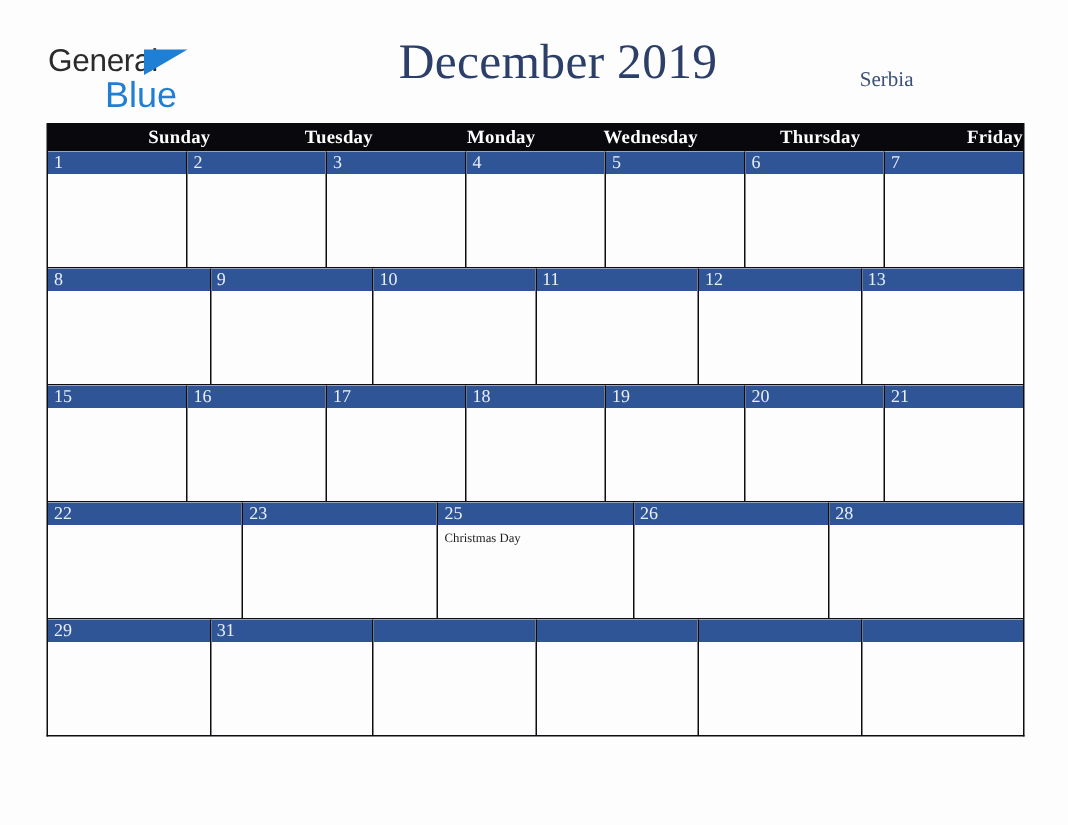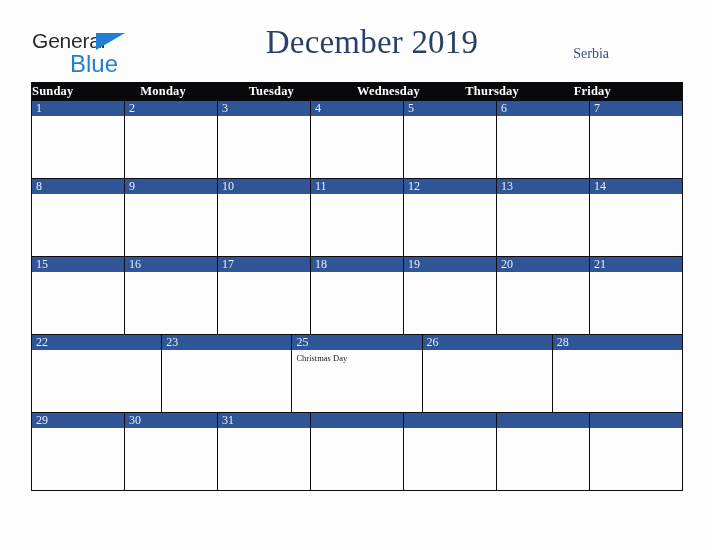--- a/index.html
+++ b/index.html
@@ -103,21 +103,21 @@
   .dow-row {
     display: flex;
     background: #08080d;
     height: 19px;
   }
   .dow {
     flex: 1 1 0;
     color: #ffffff;
     font-size: 12.5px;
     font-weight: bold;
-    text-align: left;
+    text-align: right;
     line-height: 19px;
     letter-spacing: 0.2px;
   }
 
   .week-row {
     display: flex;
     height: 77px;
     border-top: 1px solid #0d0d12;
   }
   .week-row:first-of-type {
@@ -179,22 +179,22 @@
     <div class="cal-title">December 2019</div>
 
     <div class="country">Serbia</div>
 
   </div>
 
   <div class="grid">
 
     <div class="dow-row">
       <div class="dow">Sunday</div>
+      <div class="dow">Tuesday</div>
       <div class="dow">Monday</div>
-      <div class="dow">Tuesday</div>
       <div class="dow">Wednesday</div>
       <div class="dow">Thursday</div>
       <div class="dow">Friday</div>
     </div>
 
     <div id="weeks-container">
         <div class="week-row">
           <div class="day-cell">
             <div class="day-num-bar">1</div>
             <div class="day-body"></div>
@@ -242,24 +242,20 @@
             <div class="day-body"></div>
           </div>
           <div class="day-cell">
             <div class="day-num-bar">12</div>
             <div class="day-body"></div>
           </div>
           <div class="day-cell">
             <div class="day-num-bar">13</div>
             <div class="day-body"></div>
           </div>
-          <div class="day-cell">
-            <div class="day-num-bar">14</div>
-            <div class="day-body"></div>
-          </div>
         </div>
         <div class="week-row">
           <div class="day-cell">
             <div class="day-num-bar">15</div>
             <div class="day-body"></div>
           </div>
           <div class="day-cell">
             <div class="day-num-bar">16</div>
             <div class="day-body"></div>
           </div>
@@ -307,24 +303,20 @@
             <div class="day-num-bar">28</div>
             <div class="day-body"></div>
           </div>
         </div>
         <div class="week-row">
           <div class="day-cell">
             <div class="day-num-bar">29</div>
             <div class="day-body"></div>
           </div>
           <div class="day-cell">
-            <div class="day-num-bar">30</div>
-            <div class="day-body"></div>
-          </div>
-          <div class="day-cell">
             <div class="day-num-bar">31</div>
             <div class="day-body"></div>
           </div>
           <div class="day-cell">
             <div class="day-num-bar"></div>
             <div class="day-body"></div>
           </div>
           <div class="day-cell">
             <div class="day-num-bar"></div>
             <div class="day-body"></div>

